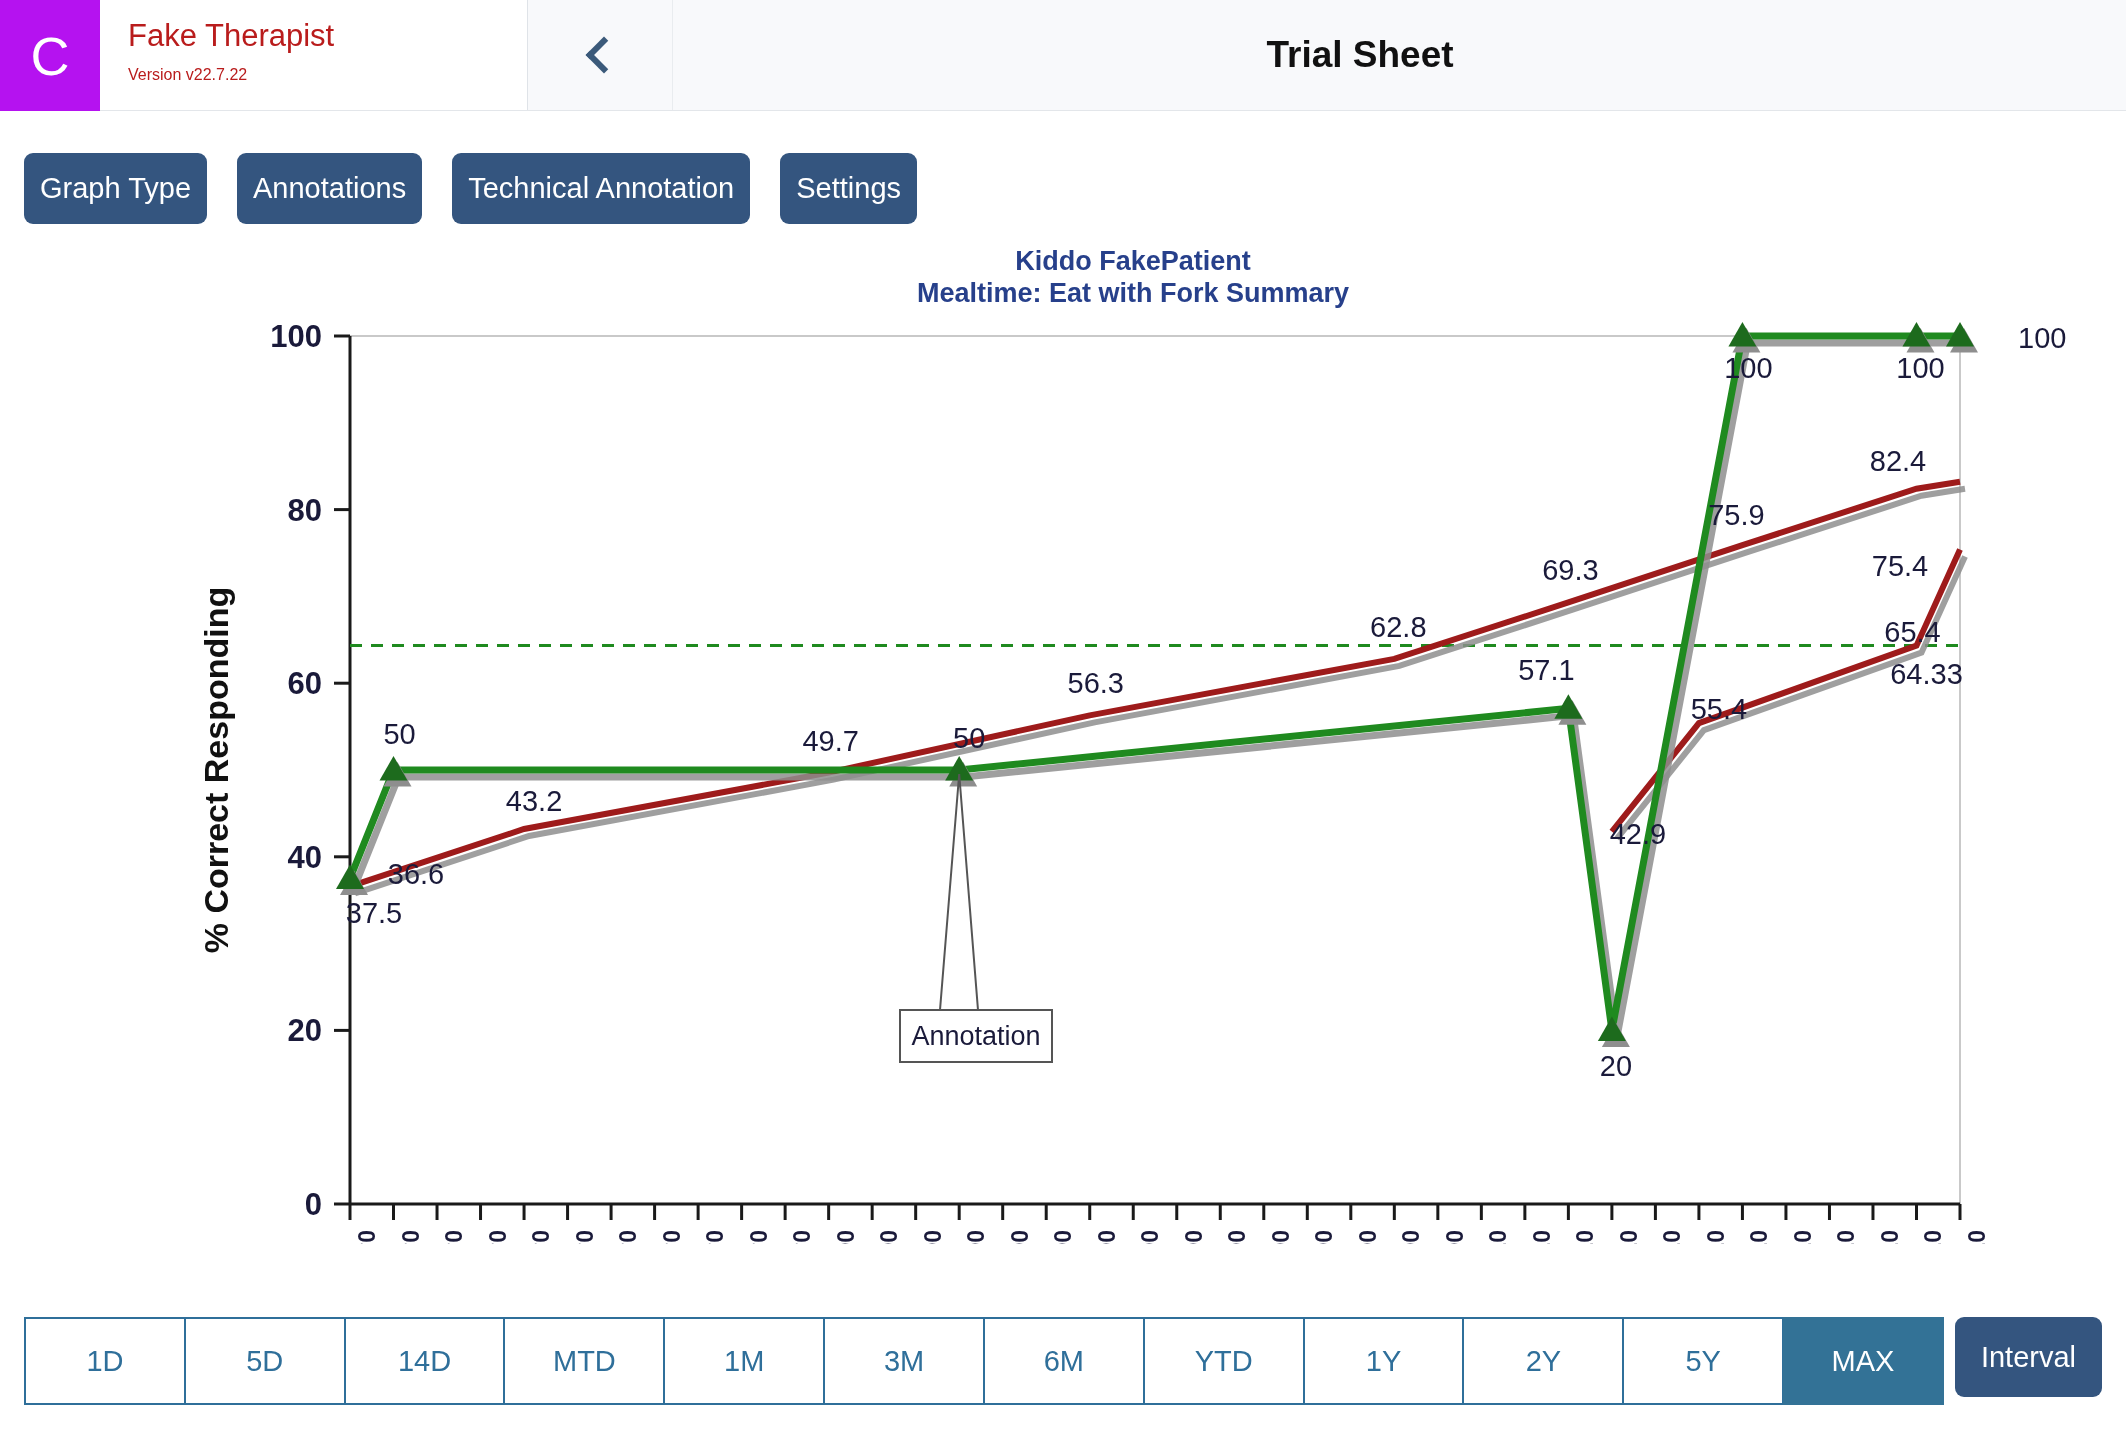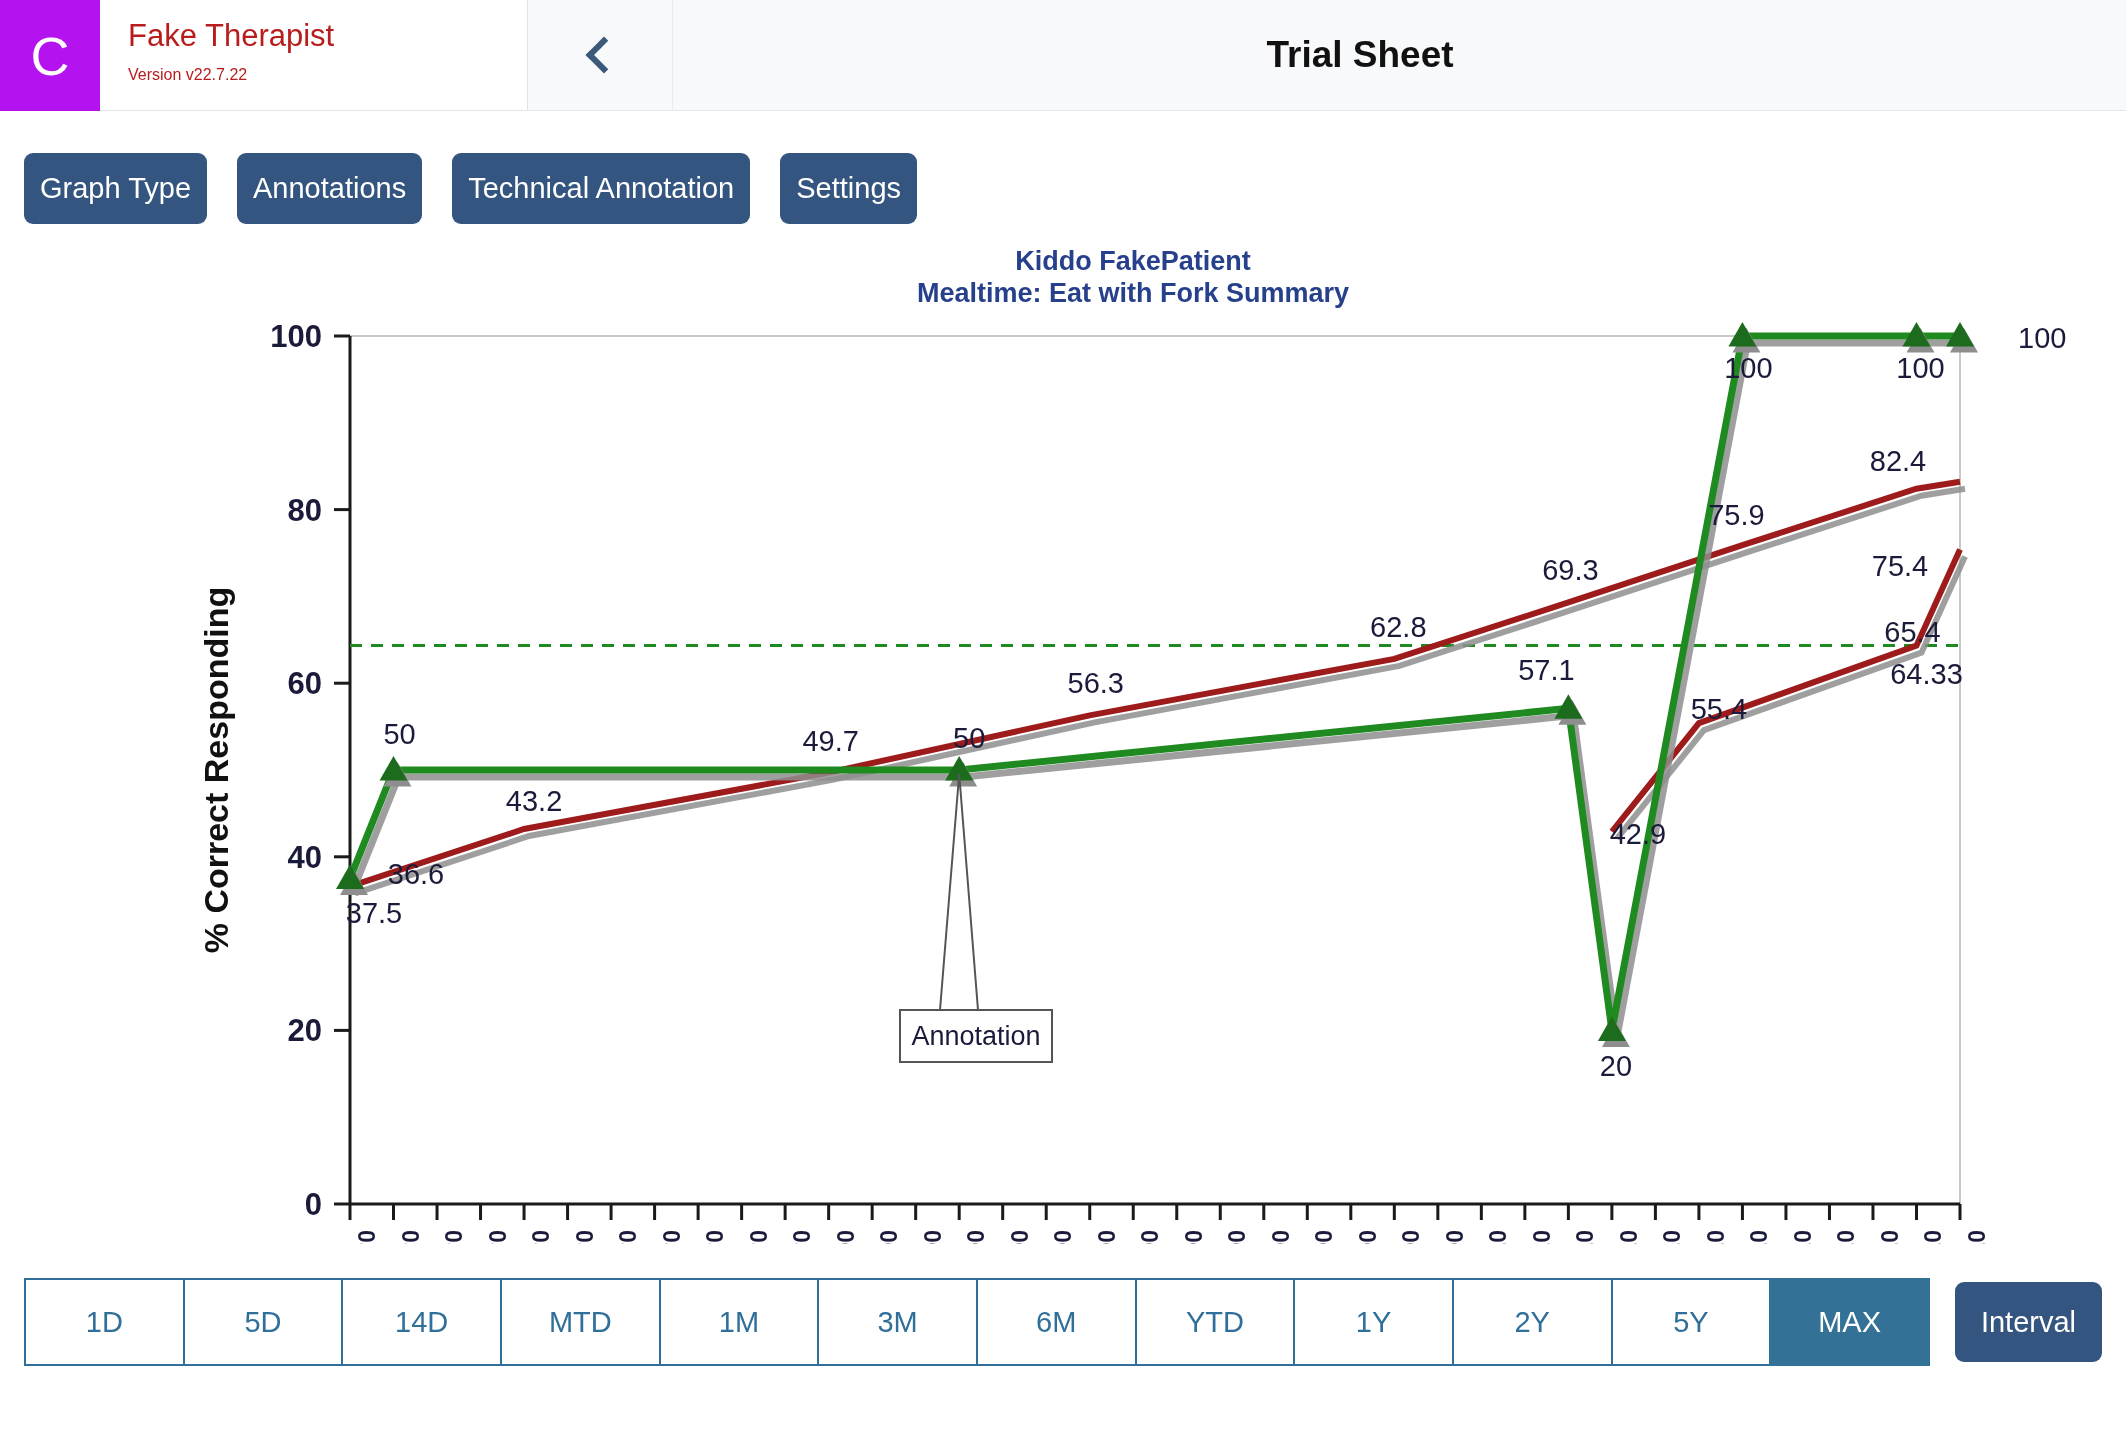--- a/index.html
+++ b/index.html
@@ -61,41 +61,41 @@
     padding: 19px 16px;
     cursor: pointer; white-space: nowrap;
   }
 
   
   .chart-area { position: relative; width: 2126px; height: 1020px; }
   .chart-svg { position: absolute; left: 0; top: 0; }
 
   
   .range-bar {
-    position: absolute; left: 24px; top: 1278px;
-    display: flex; align-items: center;
+    position: absolute; left: 24px; top: 1317px;
+    display: flex; 
     width: 2078px;
   }
   .range-group { display: flex; flex: 1; }
   .range-btn {
     flex: 1;
     height: 88px;
     background: #ffffff;
     border: 2px solid #2f6f9a;
     border-right-width: 1px; border-left-width: 1px;
     color: #2f6f9a; font-size: 29px;
     font-family: "Liberation Sans", sans-serif;
     display: flex; align-items: center; justify-content: center;
     cursor: pointer;
   }
   .range-btn:first-child { border-left-width: 2px; }
   .range-btn:last-child { border-right-width: 2px; }
   .range-btn.selected { background: #337296; color: #ffffff; border-color: #337296; }
   .interval-btn {
-    margin-left: 25px;
+    margin-left: 11px;
     background: #34557f; color: #ffffff;
     border: none; border-radius: 9px;
     height: 80px; padding: 0 26px;
     font-size: 29px; font-family: "Liberation Sans", sans-serif;
     cursor: pointer; white-space: nowrap;
   }
 </style>
 </head>
 <body>
 

